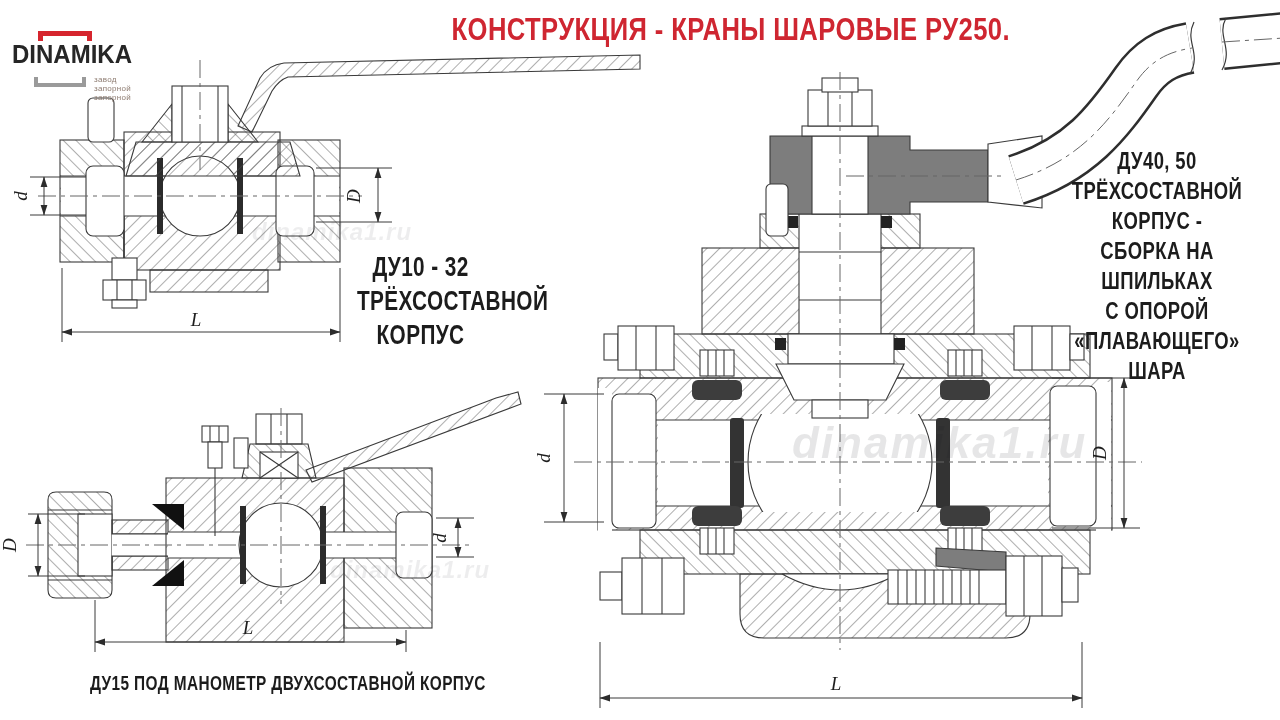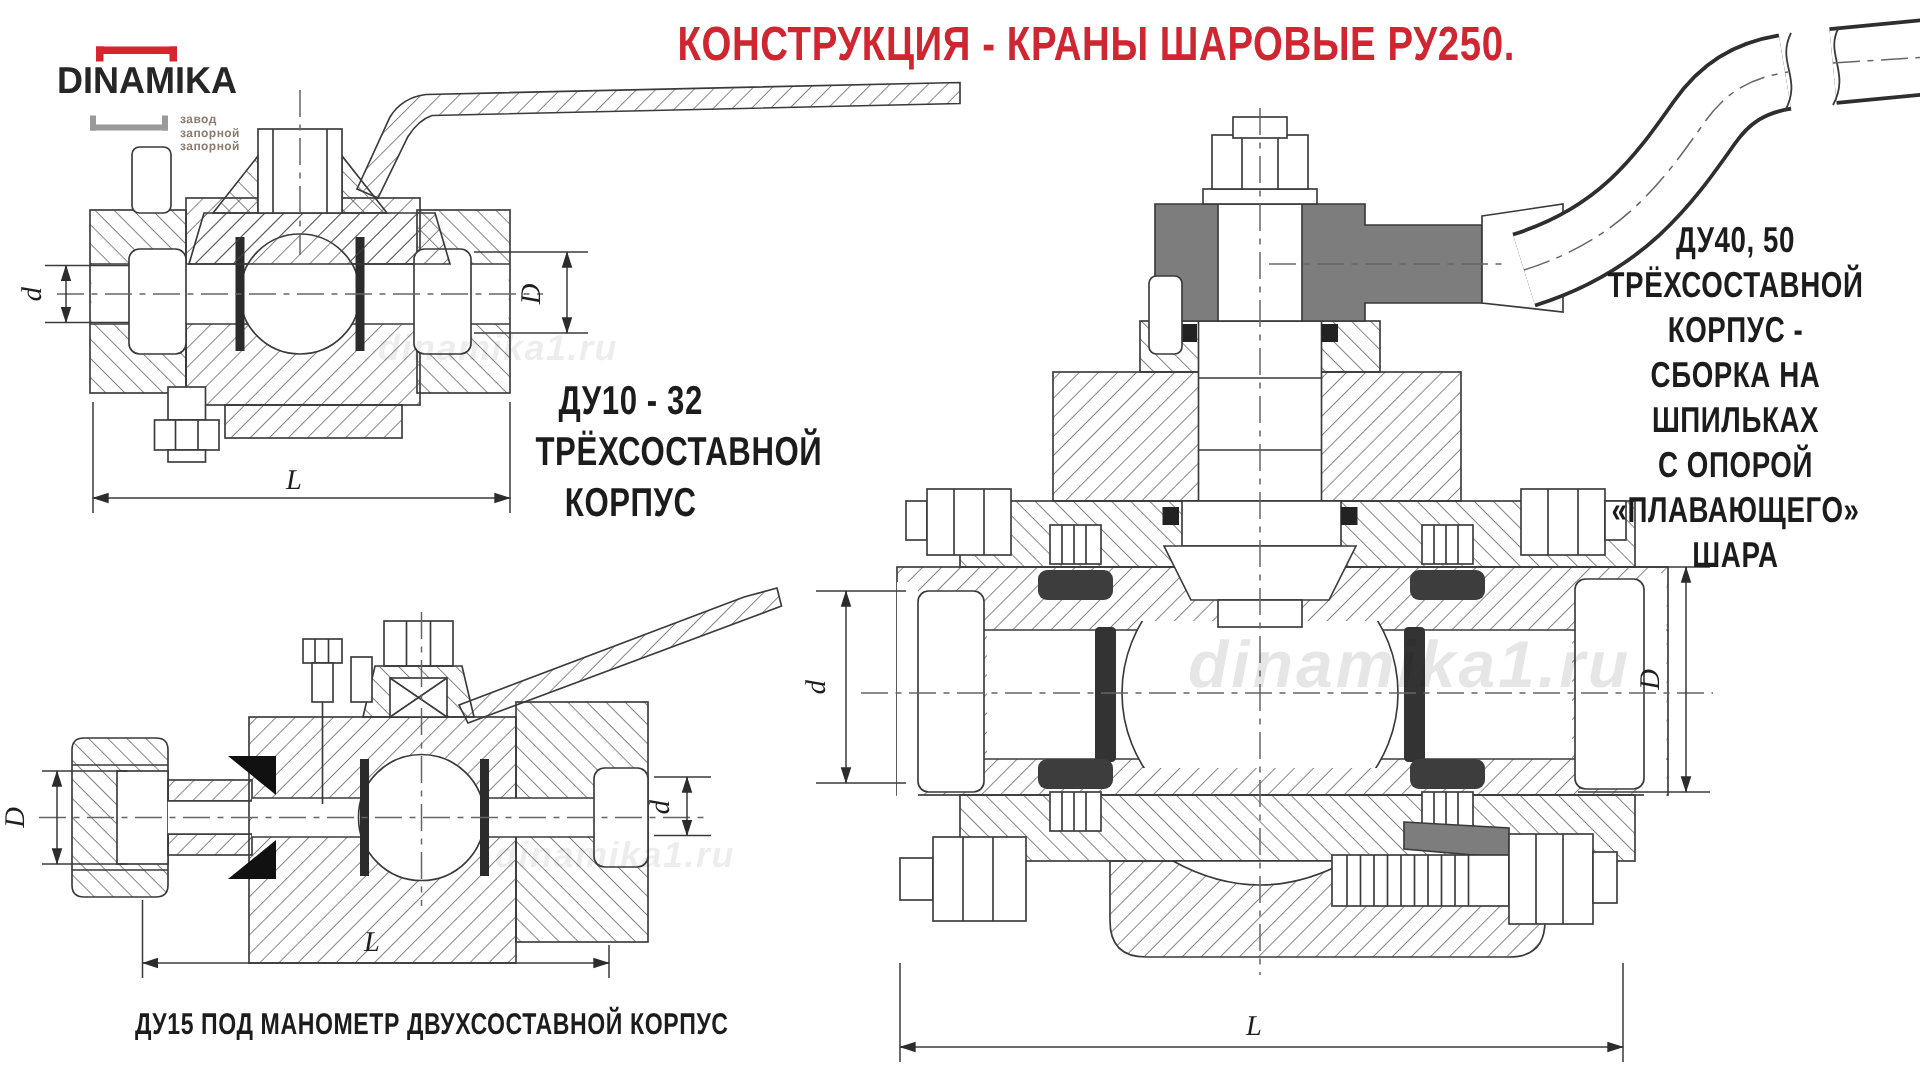--- a/index.html
+++ b/index.html
@@ -2,29 +2,29 @@
 <html><head>
 <meta charset="utf-8">
 <style>
   *{margin:0;padding:0;box-sizing:border-box}
   html,body{width:1280px;height:720px;background:#fff;overflow:hidden}
   body{font-family:"Liberation Sans",sans-serif;position:relative}
   .stage{position:absolute;left:0;top:0;width:1280px;height:720px}
   svg.blueprint{position:absolute;left:0;top:0}
 
   
-  .logo{position:absolute;left:38px;top:28px;width:140px;height:78px}
+  .logo{position:absolute;left:12px;top:28px;width:140px;height:78px}
   .logo-bracket-top{position:absolute;left:26px;top:3px;width:54px;height:10px;
     border-top:5px solid #d6252e;border-left:5px solid #d6252e;border-right:5px solid #d6252e}
   .logo-text{position:absolute;left:0;top:12px;font-size:25px;font-weight:900;color:#262626;
     letter-spacing:0;transform:scaleX(.96);transform-origin:left top;white-space:nowrap}
   .logo-bracket-bottom{position:absolute;left:22px;top:49px;width:52px;height:10px;
     border-bottom:4px solid #9a9a9a;border-left:4px solid #9a9a9a;border-right:4px solid #9a9a9a}
   .logo-tagline{position:absolute;left:82px;top:47px;font-size:8px;line-height:9px;
-    color:#8d7b70;font-weight:700;letter-spacing:.3px}
+    color:#8d7b70;font-weight:400;letter-spacing:.3px}
 
   
   .title{position:absolute;left:398px;top:11px;width:536px;text-align:center;
     font-size:32px;font-weight:700;color:#cf2631;white-space:nowrap;
     transform:scaleX(.8);transform-origin:center top;letter-spacing:.5px}
 
   
   .caption{position:absolute;color:#1c1c1c;font-weight:700;text-align:center;
     transform:scaleX(.77);transform-origin:center top;letter-spacing:.5px}
   .cap-du10{left:338px;top:250px;width:165px;font-size:27px;line-height:34px}

